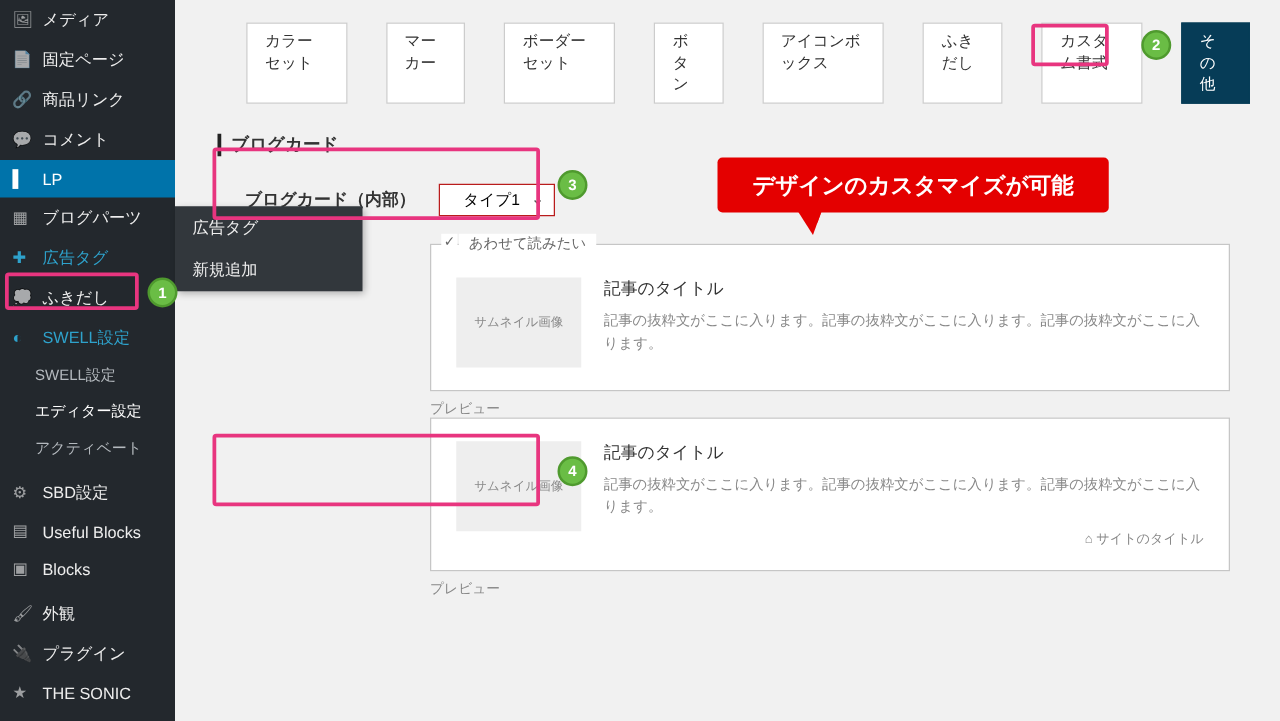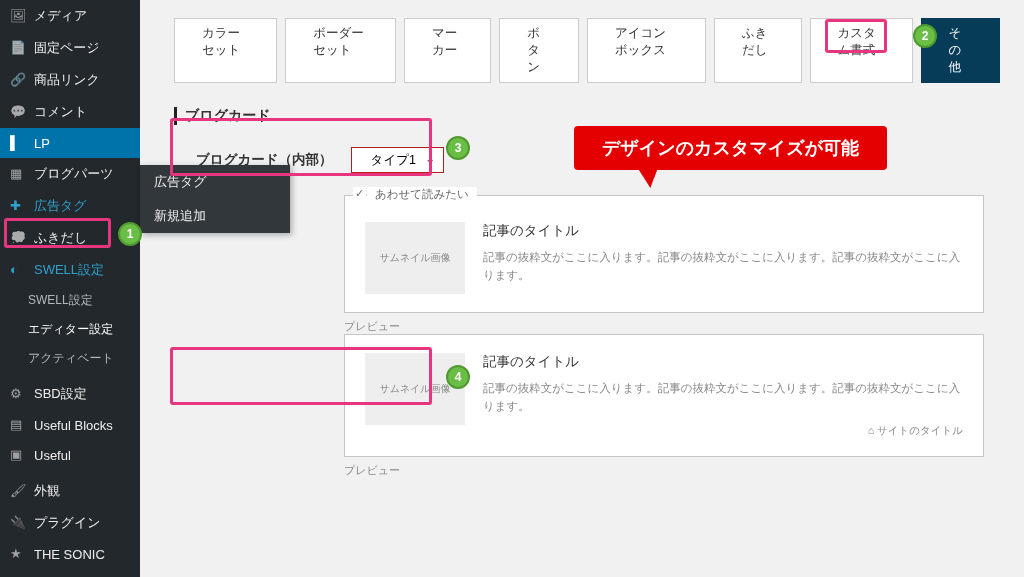--- a/index.html
+++ b/index.html
@@ -10,21 +10,21 @@
   .side-item .icn { width: 16px; height: 16px; display: inline-block; opacity: .6; }
   .side-sub { padding: 6px 10px 6px 28px; font-size: 12px; color: #b4b9be; cursor: pointer; }
   .side-sub.bold { color: #fff; font-weight: 400; }
   .side-sep { height: 5px; }
   .flyout { position: absolute; left: 140px; top: 165px; background: #32373c; color: #eee; width: 150px; box-shadow: 2px 2px 6px rgba(0,0,0,.3); z-index: 20; }
   .flyout div { padding: 8px 14px; font-size: 13px; cursor: pointer; }
 
   .main { position: absolute; left: 140px; top: 0; right: 0; height: 577px; background: #f1f1f1; padding: 18px 24px; }
 
   .tabs { display: flex; gap: 8px; margin-bottom: 24px; margin-left: 10px; }
-  .tab { border: 1px solid #ccc; background: #fff; padding: 6px 27px; font-size: 12.5px; cursor: pointer; }
+  .tab { border: 1px solid #ccc; background: #fff; padding: 6px 14px; font-size: 12.5px; cursor: pointer; margin-left: 23px; }
   .tab.active { background: #063c57; color: #fff; border-color: #063c57; }
 
   .section-h { border-left: 3px solid #222; padding-left: 8px; font-weight: 700; font-size: 14px; margin: 4px 0 22px 10px; }
 
   .row-cfg { display: flex; align-items: center; gap: 18px; margin: 16px 0 22px 32px; }
   .row-cfg .lbl { font-weight: 700; font-size: 13.5px; }
   .row-cfg select { border: 1px solid #b91c1c; padding: 5px 26px 5px 19px; background: #fff; font-size: 12.5px; appearance: none; }
   .sel-wrap { position: relative; display: inline-block; }
   .sel-wrap::after { content: "⌄"; position: absolute; right: 8px; top: 4px; font-size: 13px; color: #555; pointer-events: none; }
 
@@ -95,21 +95,21 @@
   <div class="side-item">
       <span class="icn">⚙</span>
       <span>SBD設定</span>
     </div>
   <div class="side-item">
       <span class="icn">▤</span>
       <span>Useful Blocks</span>
     </div>
   <div class="side-item">
       <span class="icn">▣</span>
-      <span>Useful</span>
+      <span>Blocks</span>
     </div>
   <div class="side-sep"></div>
 
   <div class="side-item">
       <span class="icn">🖌</span>
       <span>外観</span>
     </div>
   <div class="side-item">
       <span class="icn">🔌</span>
       <span>プラグイン</span>
@@ -122,22 +122,22 @@
 </div>
 
 <div class="flyout">
   <div>広告タグ</div>
   <div>新規追加</div>
 </div>
 
 <div class="main">
   <div class="tabs">
     <div class="tab">カラーセット</div>
+    <div class="tab">マーカー</div>
     <div class="tab">ボーダーセット</div>
-    <div class="tab">マーカー</div>
     <div class="tab">ボタン</div>
     <div class="tab">アイコンボックス</div>
     <div class="tab">ふきだし</div>
     <div class="tab">カスタム書式</div>
     <div class="tab active">その他</div>
   </div>
 
   <div class="section-h">ブログカード</div>
 
   <div class="row-cfg">

